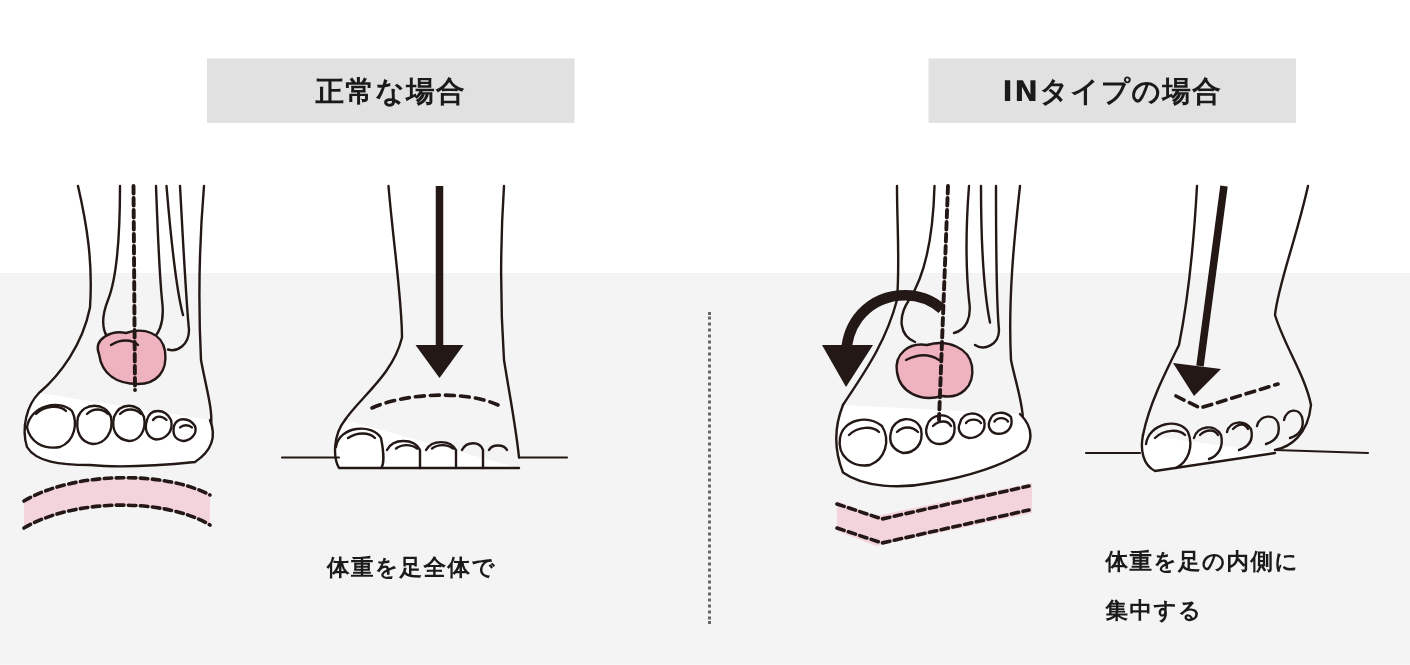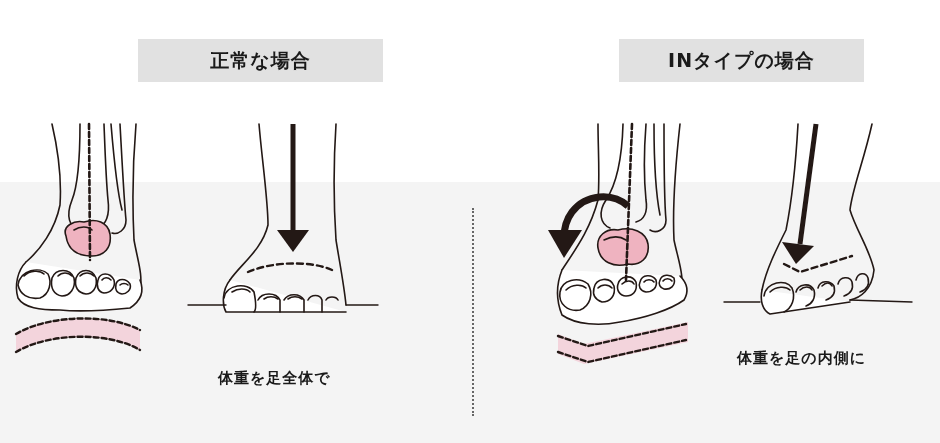--- a/index.html
+++ b/index.html
@@ -18,21 +18,21 @@
   .title-right { left: 619px; text-align: right; }
   .divider {
     position: absolute; left: 472px; top: 208px; width: 0; height: 208px;
     border-left: 2px dotted #666;
   }
   .caption {
     position: absolute; font-weight: bold; font-size: 15px; line-height: 33px; color: #1a1a1a;
     letter-spacing: 1px;
   }
   .caption-left { left: 218px; top: 362px; }
-  .caption-right { left: 737px; top: 342px; }
+  .caption-right { left: 737px; top: 358px; }
   svg.illus { position: absolute; left: 0; top: 0; }
 </style>
 </head>
 <body>
 
 <div class="bg-band"></div>
 
 <div class="title-box title-left">
   <span>正常な場合</span>
 </div>
@@ -156,13 +156,14 @@
       <path d="M782 242 L814 246 L796 264 Z" fill="#231815" stroke="none"></path>
     </g>
   </g>
 </svg>
 
 <div class="caption caption-left">
   <div>体重を足全体で</div>
 </div>
 <div class="caption caption-right">
   <div>体重を足の内側に</div>
+  <div>集中する</div>
 </div>
 
 </body></html>

